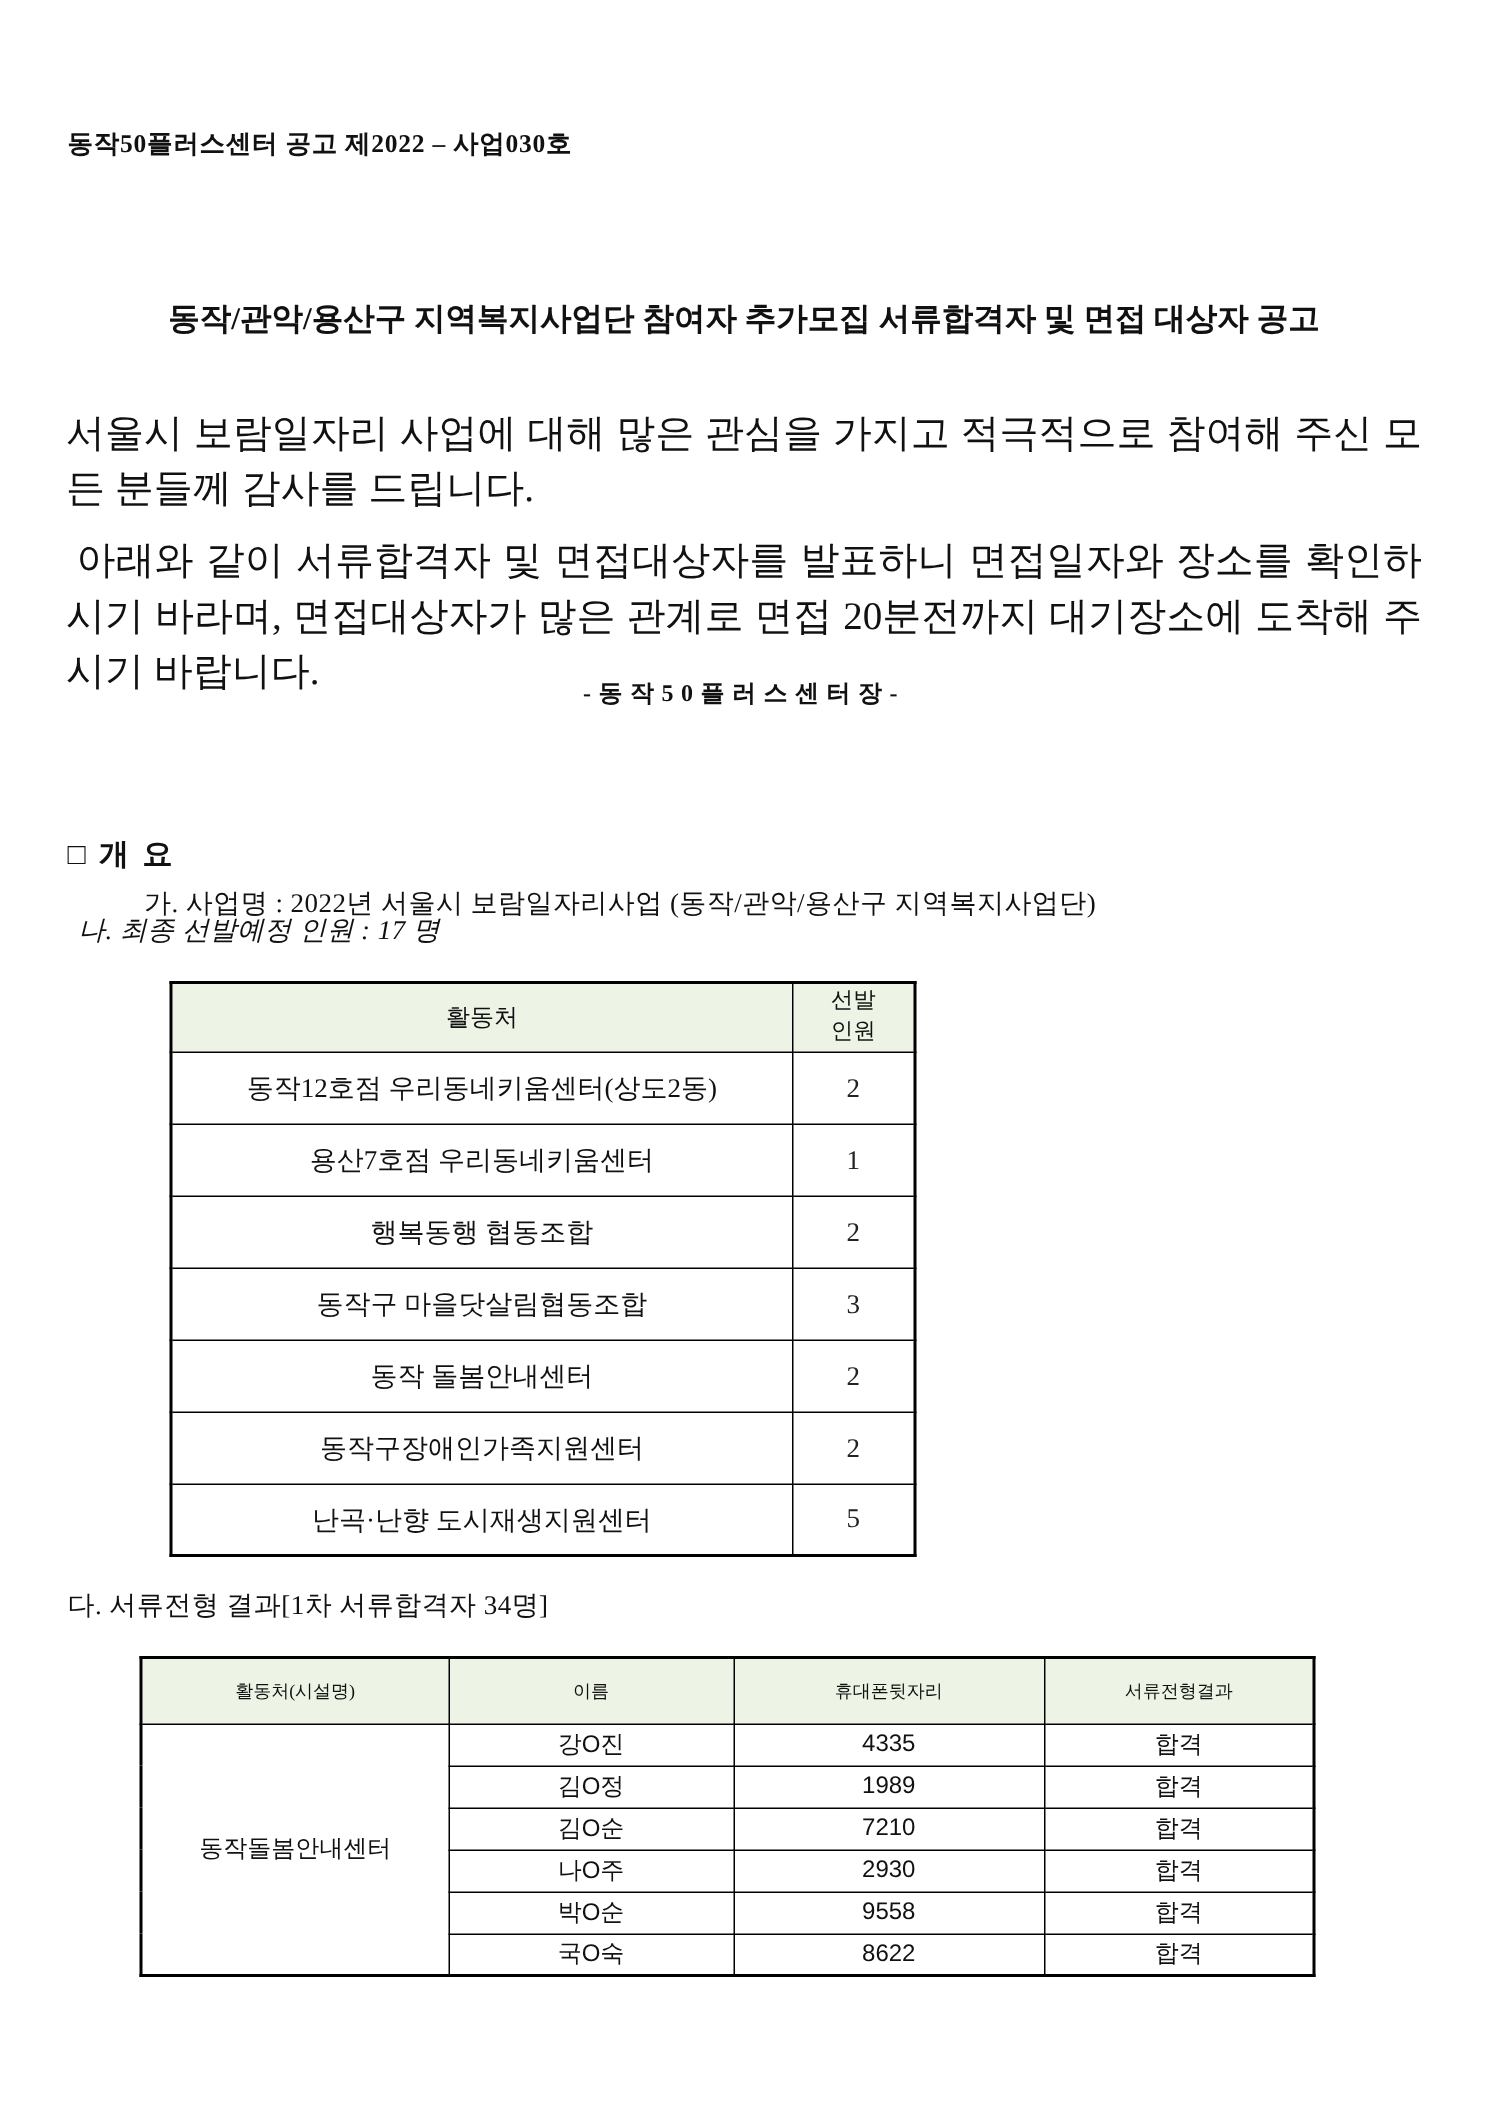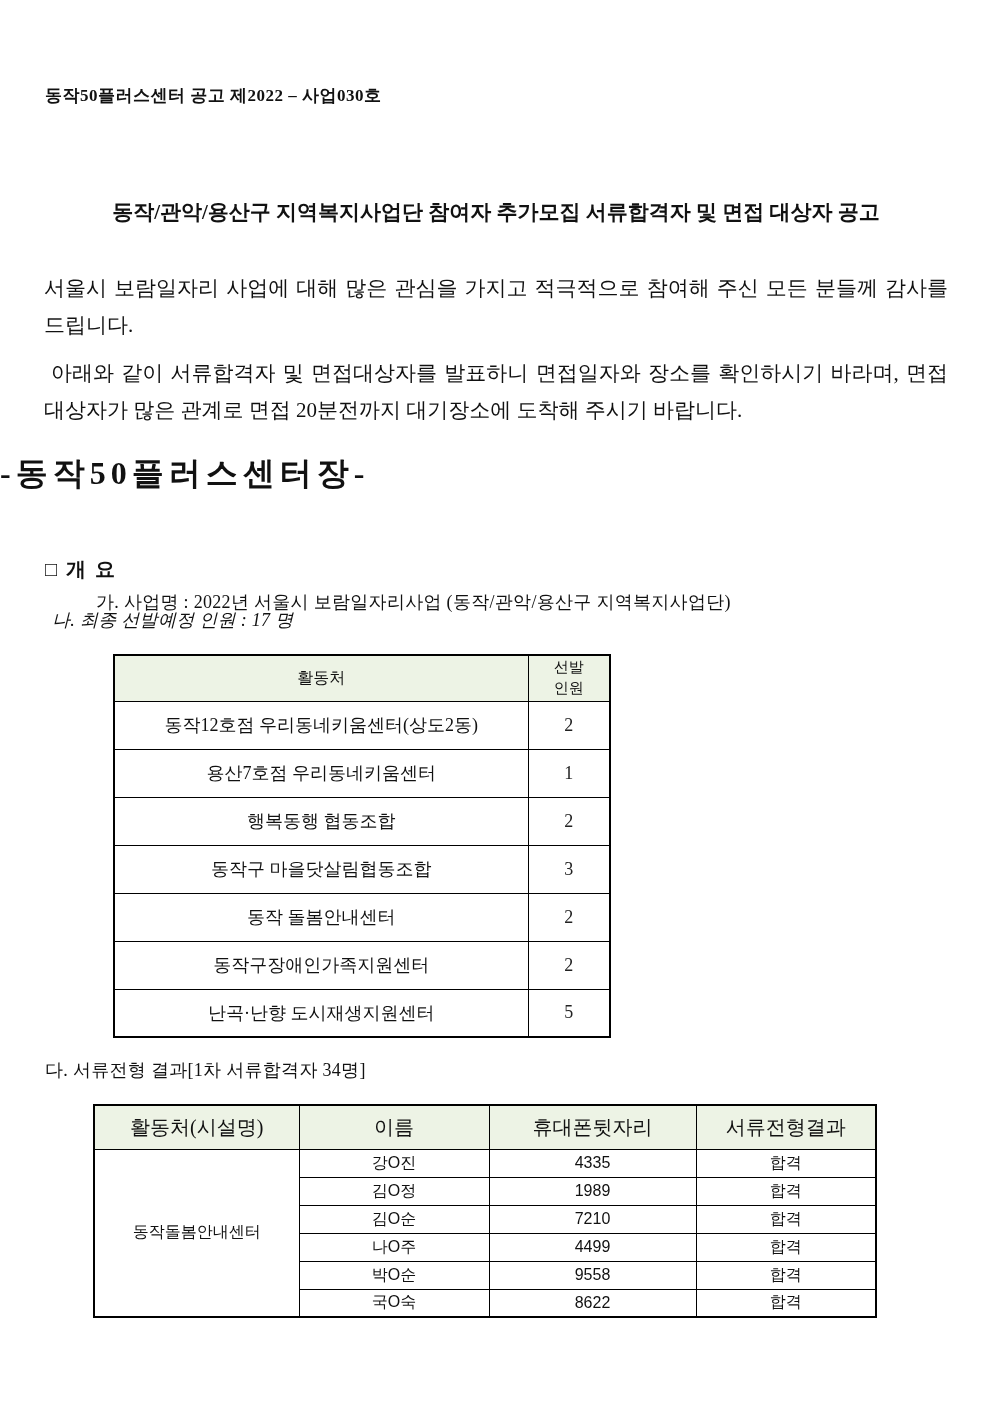--- a/index.html
+++ b/index.html
@@ -22,27 +22,27 @@
   .doc-title {
     position: absolute; top: 148px; left: 0; width: 100%;
     text-align: center; font-size: 23px; font-weight: bold; letter-spacing: 1px;
   }
   .doc-subtitle {
     position: absolute; top: 198px; left: 0; width: 100%;
     text-align: center; font-size: 21px; font-weight: bold;
   }
   .body-paras {
     position: absolute; top: 270px; left: 44px; width: 904px;
-    font-size: 21px; line-height: 37px;
+    font-size: 26px; line-height: 37px;
     text-align: justify; text-align-last: left;
   }
   .body-paras p + p { margin-top: 11px; text-indent: 7px; }
   .signature {
     position: absolute; top: 452px; left: 0; width: 100%;
-    font-size: 32px; font-weight: bold; letter-spacing: 5px;
+    text-align: center; font-size: 16px; font-weight: bold; letter-spacing: 5px;
   }
   .sec-heading {
     position: absolute; top: 556px; left: 45px;
     font-size: 20px; font-weight: bold; letter-spacing: 2px;
   }
   .item { position: absolute; left: 52px; font-size: 18px; letter-spacing: 0.3px; }
   .item-ga { top: 590px; margin-left: 44px; }
   .item-na { top: 608px; font-style: italic; }
   .item-da { top: 1058px; left: 45px; }
 
@@ -64,21 +64,21 @@
 
   .table2 {
     position: absolute; top: 1104px; left: 93px; width: 782px;
     border: 2px solid #000;
     font-size: 16px;
   }
   .table2 col.c1 { width: 205px; }
   .table2 col.c2 { width: 190px; }
   .table2 col.c3 { width: 207px; }
   .table2 col.c4 { width: 180px; }
-  .table2 th { height: 44px; font-size: 20px; margin-left: 34px; }
+  .table2 th { height: 44px; font-size: 12px; margin-left: 34px; }
   .table2 td {
     height: 28px;
     font-family: "Liberation Sans", "DejaVu Sans", sans-serif;
     font-size: 16px;
   }
   .table2 td.group-cell { font-size: 16px; }
 </style>
 </head>
 <body>
 
@@ -172,21 +172,21 @@
         <td>1989</td>
         <td>합격</td>
       </tr>
       <tr>
         <td>김O순</td>
         <td>7210</td>
         <td>합격</td>
       </tr>
       <tr>
         <td>나O주</td>
-        <td>4499</td>
+        <td>2930</td>
         <td>합격</td>
       </tr>
       <tr>
         <td>박O순</td>
         <td>9558</td>
         <td>합격</td>
       </tr>
       <tr>
         <td>국O숙</td>
         <td>8622</td>

